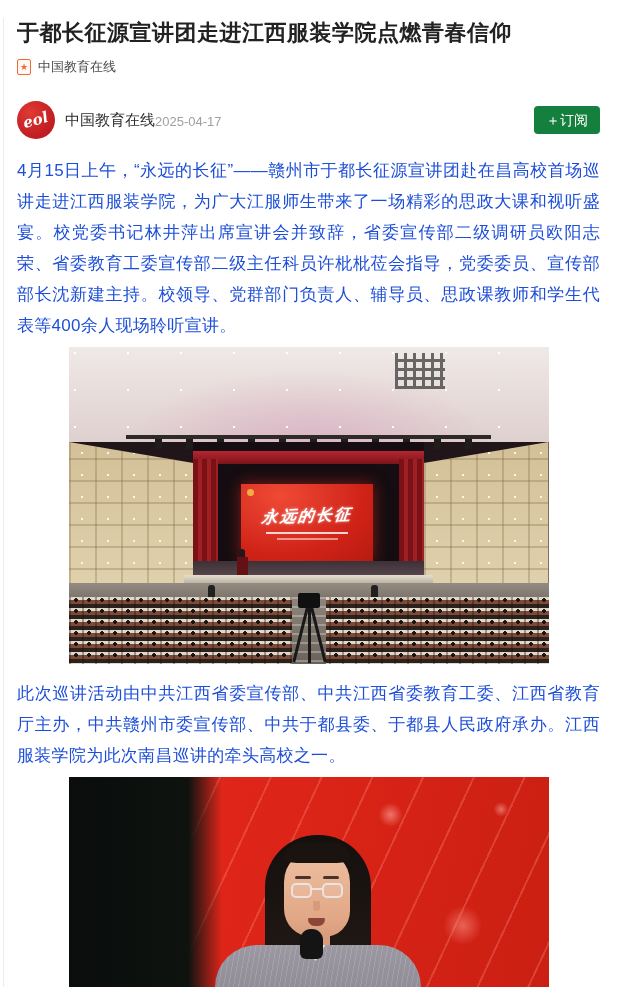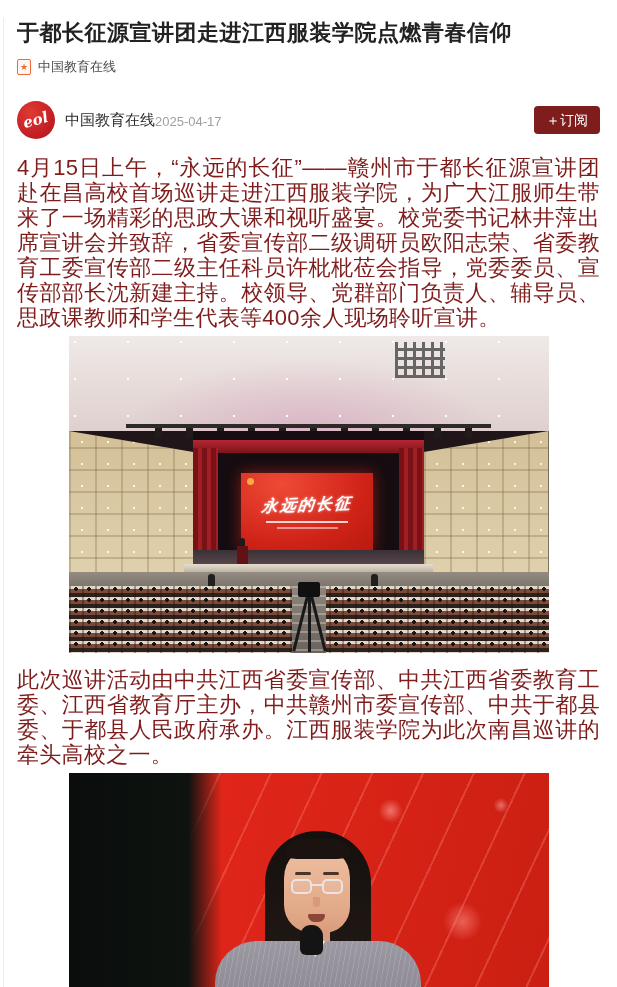--- a/index.html
+++ b/index.html
@@ -18,26 +18,26 @@
 
   .pub-row { margin-top:26px; display:flex; align-items:center; position:relative; }
   .avatar { width:38px; height:38px; border-radius:50%; flex:0 0 38px;
     background:radial-gradient(circle at 35% 30%, #e03a33, #c01c22 70%);
     display:flex; align-items:center; justify-content:center; overflow:hidden; }
   .avatar span { color:#fff; font-family:"DejaVu Serif","Liberation Serif",serif;
     font-style:italic; font-weight:700; font-size:15px; transform:rotate(-16deg); }
   .pub-meta { margin-left:10px; display:flex; flex-direction:row; justify-content:center; }
   .pub-name { font-size:15px; color:#2b2b2b; line-height:18px; }
   .pub-date { font-size:13px; color:#a0a0a0; line-height:16px; margin-top:3px;text-align:right; }
-  .subscribe-btn { margin-left:auto; background:#7f1d1d; color:#fff; font-size:14px;
+  .subscribe-btn { margin-left:auto; background:#15803d; color:#fff; font-size:14px;
     border:none; border-radius:4px; padding:6px 12px; cursor:pointer; line-height:16px; }
 
   .author-line { margin-top:20px; font-size:13px; color:#a8a8a8; }
 
-  .para { margin-top:16px; font-size:22px; line-height:25px; color:#7f1d1d;
+  .para { margin-top:16px; font-size:17px; line-height:31px; color:#1d4ed8;
     text-align:justify; letter-spacing:.3px; }
   .para.second { margin-top:14px; }
 
   .photo { position:relative; width:480px; margin:6px auto 14px; overflow:hidden; }
 
   
   .photo1 { height:317px; background:#20161a; }
   .p1-ceiling { position:absolute; left:0; top:0; right:0; height:95px;
     background:
       radial-gradient(circle 2px at 6px 6px, #fff 55%, rgba(255,255,255,0) 70%),

